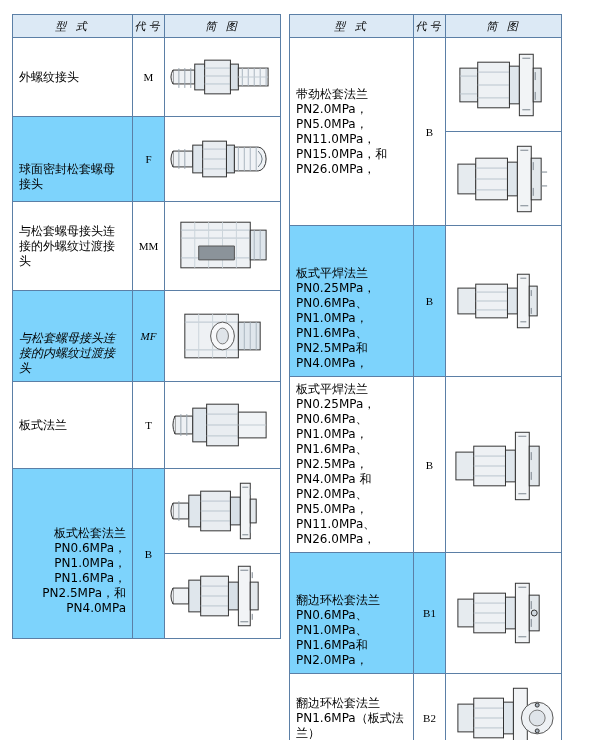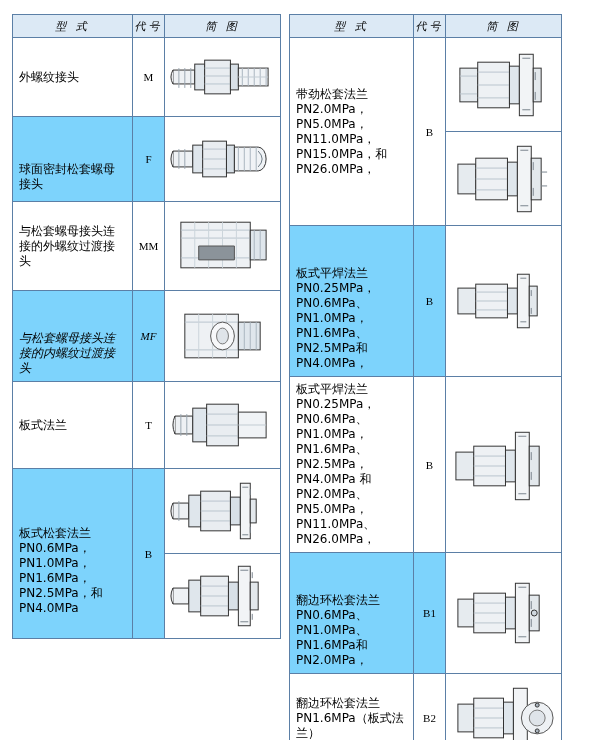--- a/index.html
+++ b/index.html
@@ -223,21 +223,21 @@
                   <rect x="74" y="30" width="28" height="26" fill="#f0f3f6"></rect>
                   <path d="M74 43 h28" stroke="#c2cbd3"></path>
                 </g>
               </svg>
             </div>
           </td>
         </tr>
 
         <tr class="row-alt" style="height:84px;">
           <td class="alt" rowspan="2">
-            <div class="cell-text" style="white-space:pre-line;">板式松套法兰
+            <div class="cell-text" style="white-space:pre-line;text-align:right;">板式松套法兰
 PN0.6MPa，PN1.0MPa，PN1.6MPa，PN2.5MPa，和PN4.0MPa</div>
           </td>
           <td class="cell-code alt" rowspan="2">B</td>
           <td>
             <div class="fig-wrap" style="height:84px;">
               <svg class="fig" viewBox="0 0 116 84">
                 <g stroke="#333" fill="none" stroke-width="1">
                   <path d="M8 34 h16 v16 H8z" fill="#eef1f4"></path>
                   <path d="M8 34 q-4 8 0 16" fill="#eef1f4"></path>
                   <path d="M14 32 v20" stroke="#9aa6b0"></path>

